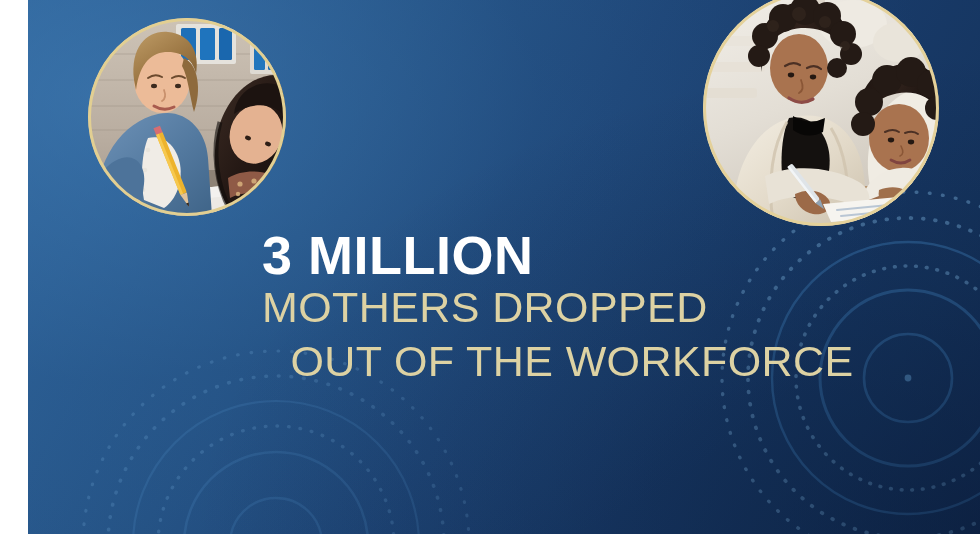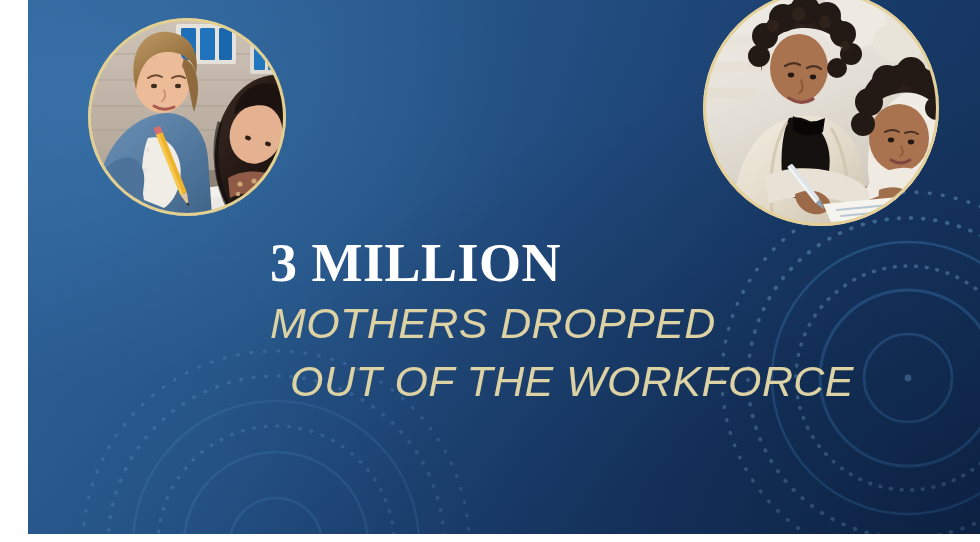--- a/index.html
+++ b/index.html
@@ -133,39 +133,38 @@
   }
 
   
   #headline-block {
     position: absolute;
     left: 234px;
     top: 228px;
     width: 620px;
   }
   #headline-primary {
-    margin: 8px;
-    font-family: Liberation Serif, serif;
+    margin: 0;
+    font-family: Liberation Sans, sans-serif;
     font-size: 54px;
     font-weight: 700;
     letter-spacing: 0.5px;
     line-height: 1.02;
     color: #ffffff;
     white-space: nowrap;
   }
   .headline-secondary {
-    margin: 8px;
+    margin: 0;
     font-family: "Liberation Sans", sans-serif;
     font-size: 43px;
     font-weight: 300;
     letter-spacing: 0.4px;
     line-height: 1.16;
     color: #ddd2a3;
     white-space: nowrap;
-    font-style: italic;
   }
   #headline-line2 { margin-top: 4px; text-align: center; }
 </style>
 </head>
 <body>
 
 <div id="slide-frame">
 
   <div id="slide-canvas">
 

